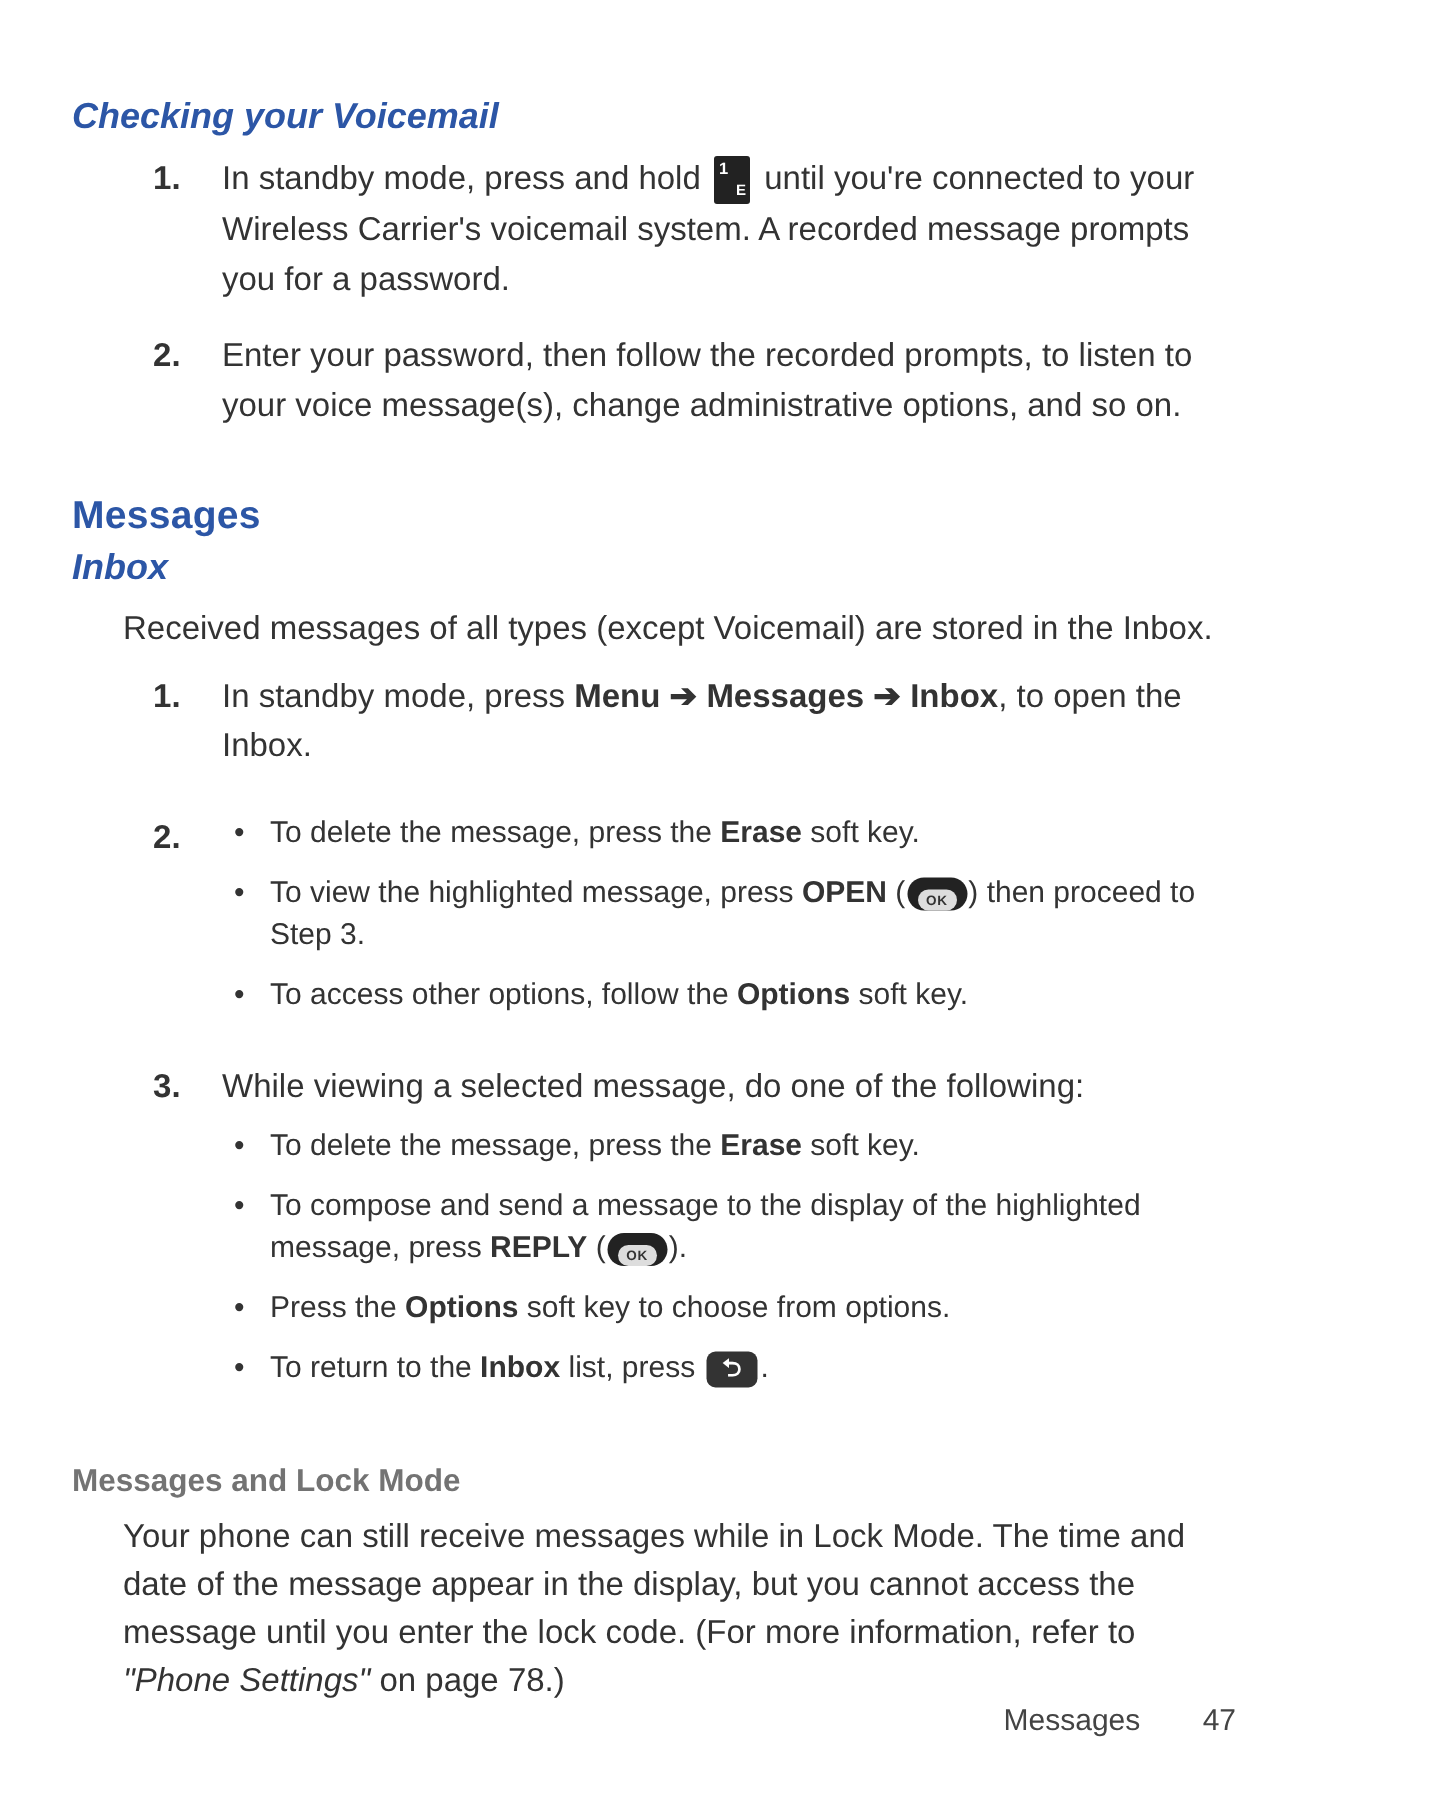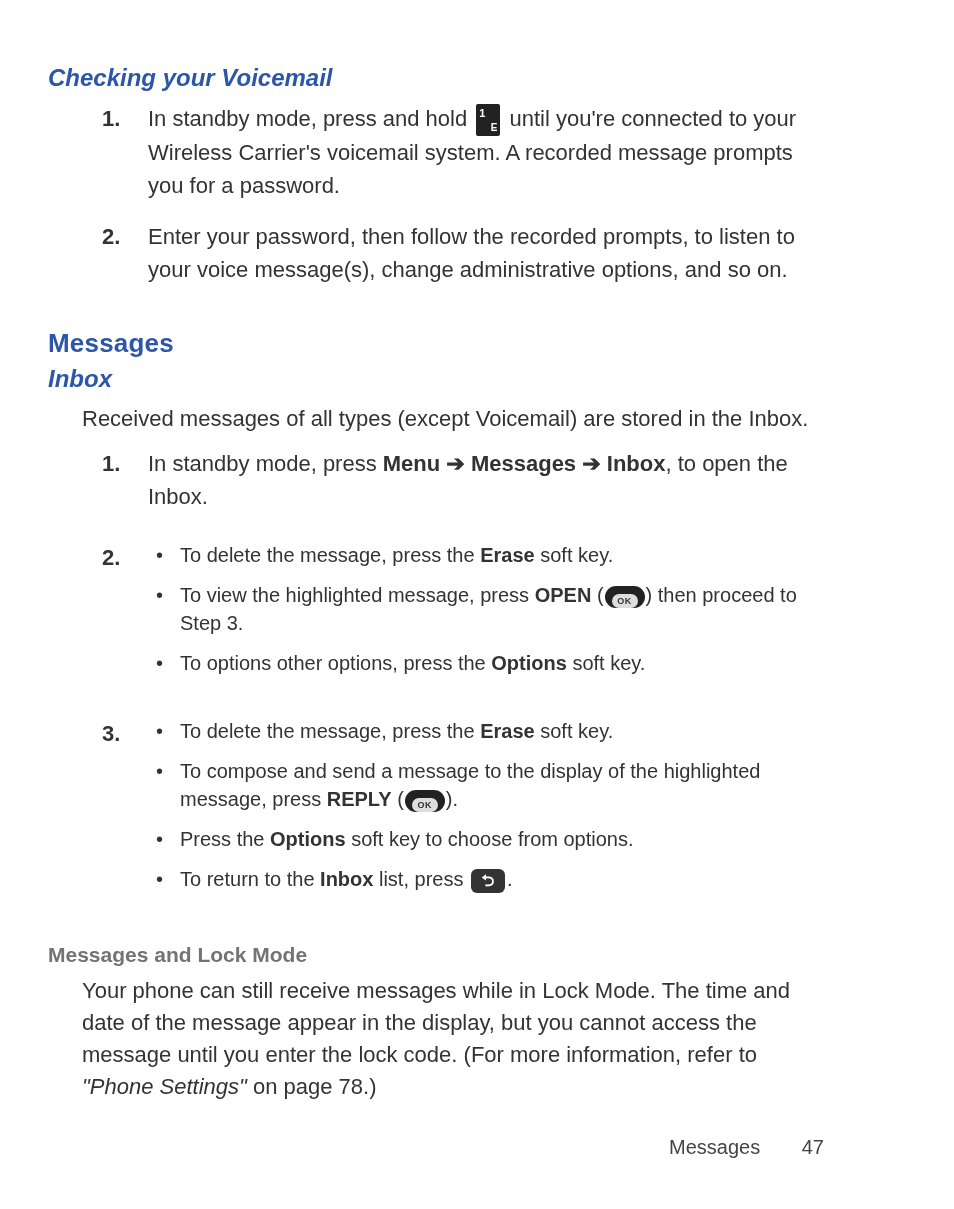--- a/index.html
+++ b/index.html
@@ -204,26 +204,27 @@
       <ul class="bullets">
         <li>
           <span>To delete the message, press the </span><span class="bold">Erase</span><span> soft key.</span>
         </li>
         <li>
           <span>To view the highlighted message, press </span><span class="bold">OPEN</span><span> (</span><span class="ok-key">
               <span class="ok-key-inner">OK</span>
             </span><span>) </span><span> then proceed to Step 3.</span>
         </li>
         <li>
-          <span>To options other options, press the </span><span class="bold">Options</span><span> soft key.</span>
+          <span>To access other options, follow the </span><span class="bold">Options</span><span> soft key.</span>
         </li>
       </ul>
     </li>
 
     <li>
+      <span>While viewing a selected message, do one of the following:</span>
       <ul class="bullets">
         <li>
           <span>To delete the message, press the </span><span class="bold">Erase</span><span> soft key.</span>
         </li>
         <li>
           <span>To compose and send a message to the display of the highlighted message, press </span><span class="bold">REPLY</span><span> (</span><span class="ok-key">
               <span class="ok-key-inner">OK</span>
             </span><span>).</span>
         </li>
         <li>

